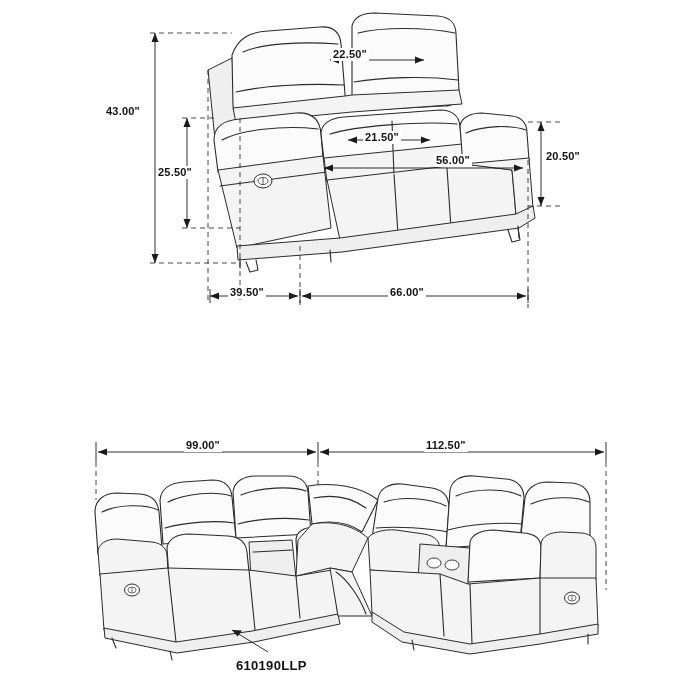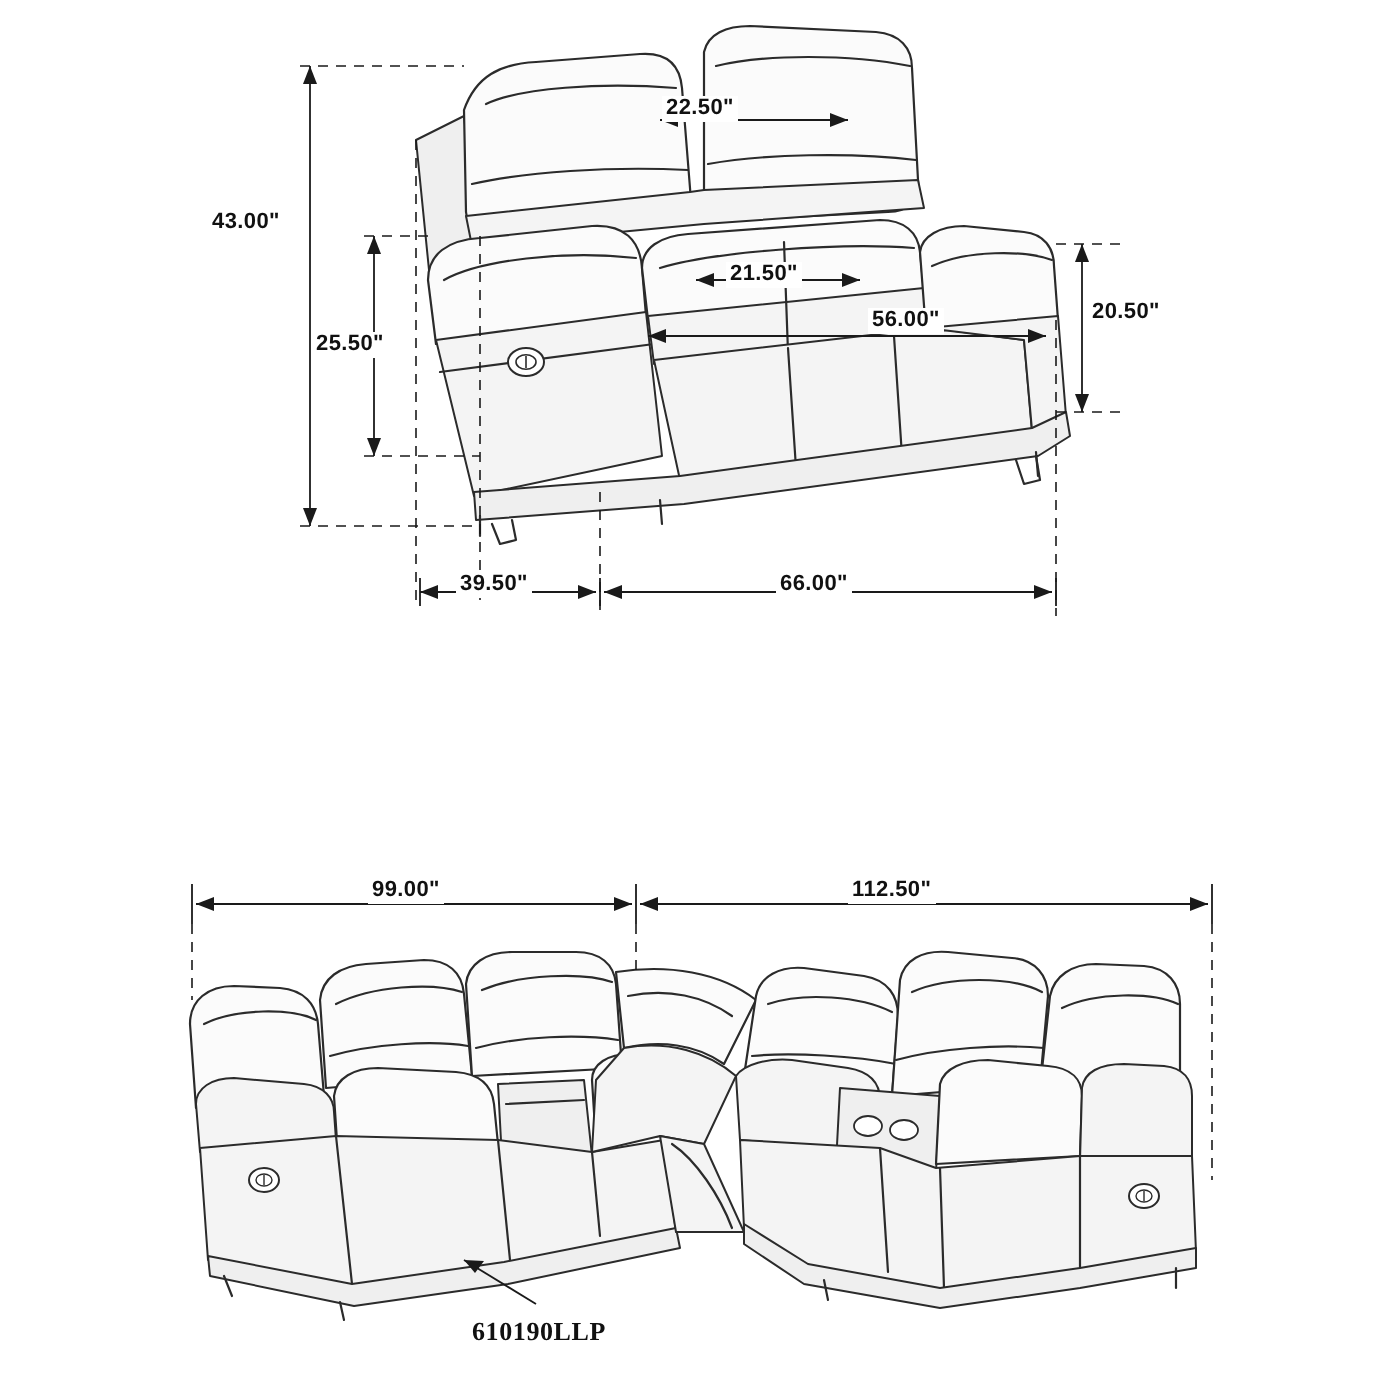--- a/index.html
+++ b/index.html
@@ -32,21 +32,20 @@
     padding: 0 2px;
     line-height: 13px;
   }
   .model-label {
     position: absolute;
     font-size: 13px;
     font-weight: bold;
     color: #111111;
     white-space: nowrap;
     letter-spacing: 0.3px;
-    font-family: Liberation Serif, serif;
   }
   svg { display: block; }
   .sofa-line {
     fill: none;
     stroke: #2b2b2b;
     stroke-width: 1.1;
     stroke-linejoin: round;
     stroke-linecap: round;
   }
   .sofa-fill {

